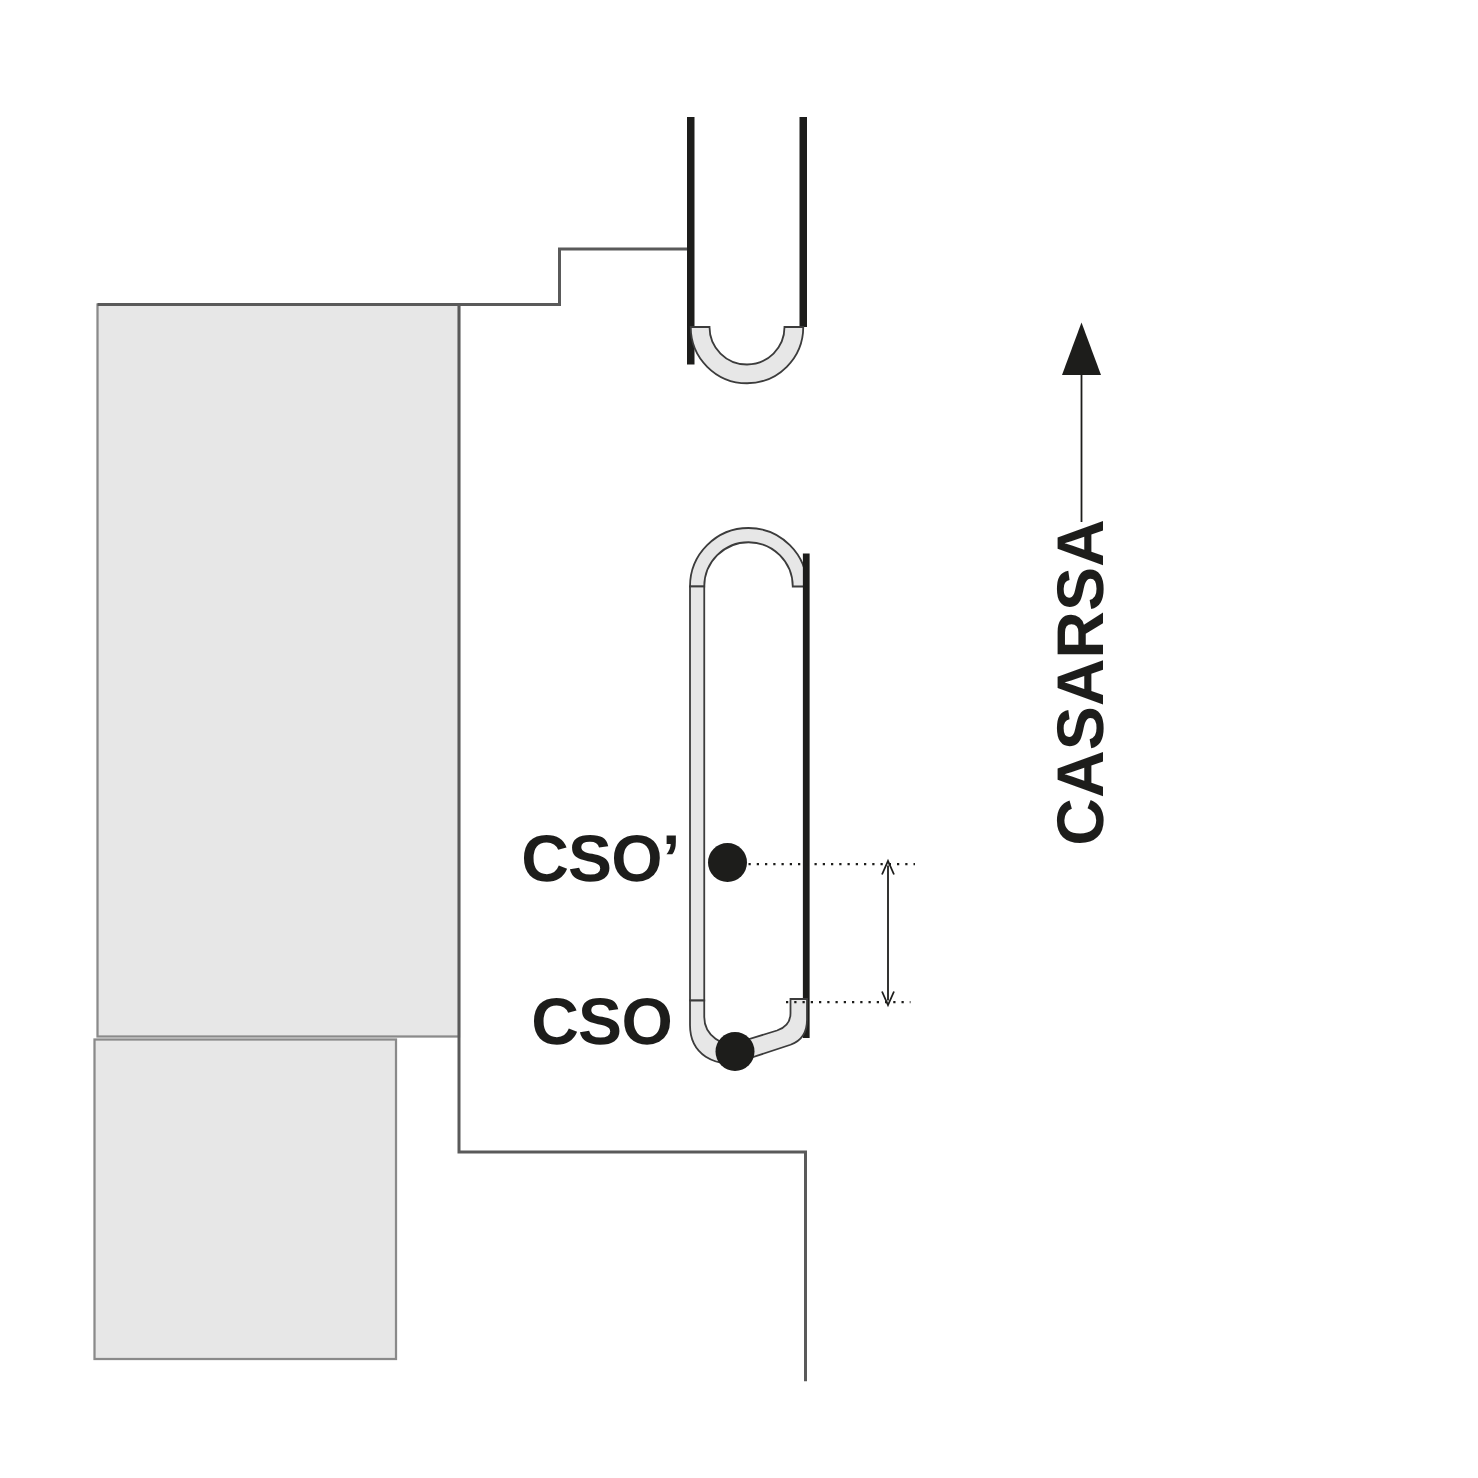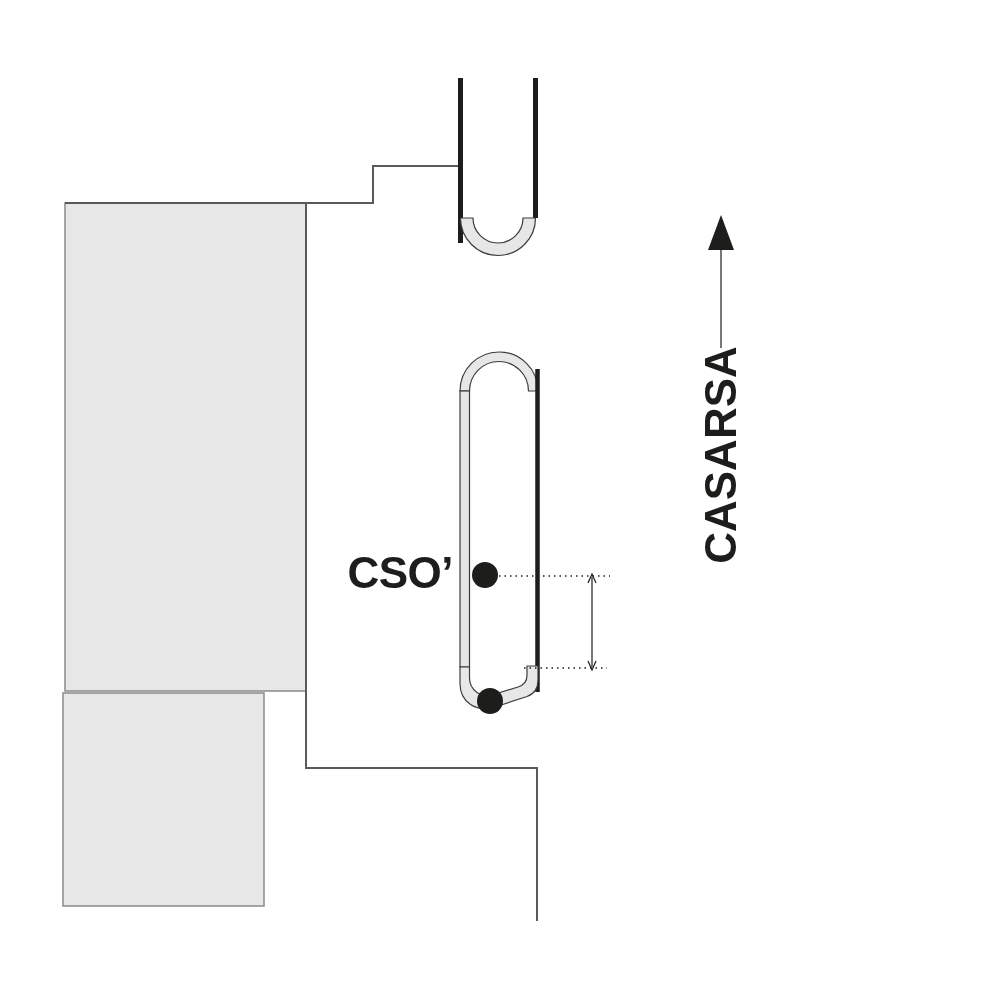--- a/index.html
+++ b/index.html
@@ -120,16 +120,17 @@
     <line class="thin-ink" x1="592" y1="577" x2="592" y2="667"></line>
     <path class="thin-ink" d="M 588,583 L 592,574 L 596,583" stroke-width="1"></path>
     <path class="thin-ink" d="M 588,661 L 592,670 L 596,661" stroke-width="1"></path>
 
     <line class="thin-ink" x1="721" y1="348" x2="721" y2="247" stroke-width="1.8"></line>
     <polygon class="ink-fill" points="721,215 708,250 734,250"></polygon>
   </svg>
 
   <div class="label point-label" style="right: 532px; top: 551px;">CSO’</div>
 
+  <div class="label point-label" style="right: 537px; top: 660px;">CSO</div>
 
 
   <div class="label street-label" style="left: 571px; top: 432px;">CASARSA</div>
 </div>
 
 </body></html>

